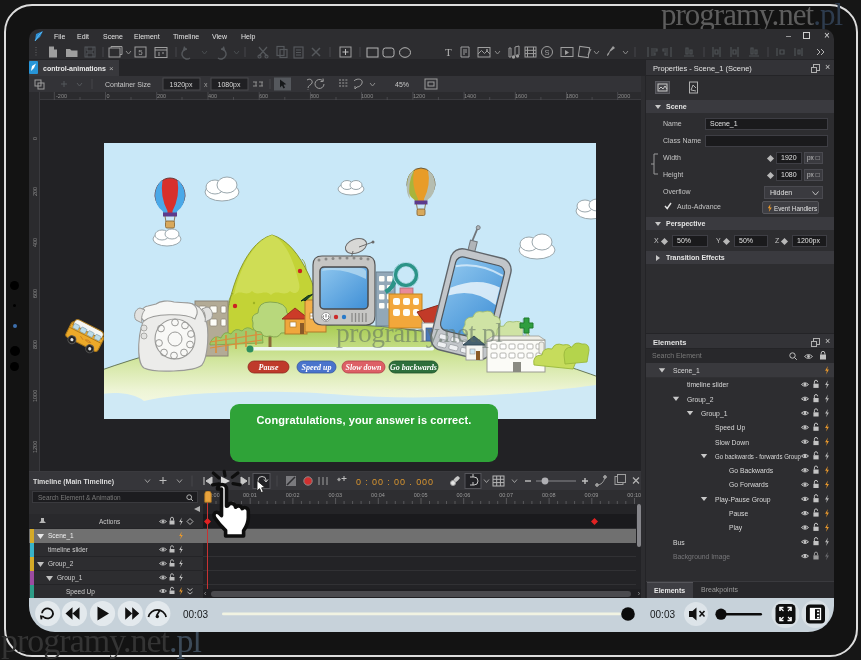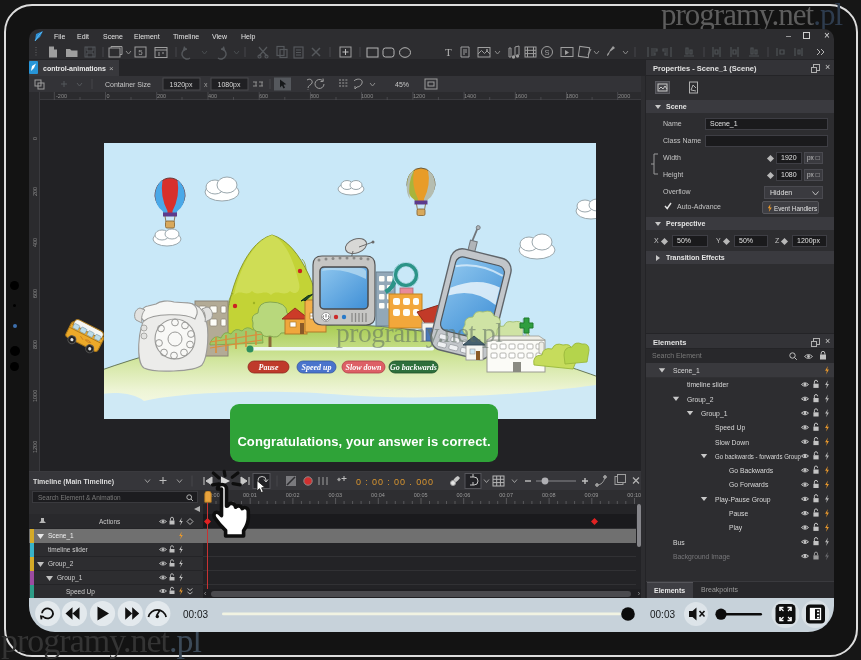--- a/index.html
+++ b/index.html
@@ -499,21 +499,21 @@
       </g>
       <circle cx="10" cy="29" r="4" fill="#222" stroke="#555"></circle>
         <circle cx="10" cy="29" r="1.6" fill="#ddd"></circle>
       <circle cx="30" cy="29" r="4" fill="#222" stroke="#555"></circle>
         <circle cx="30" cy="29" r="1.6" fill="#ddd"></circle>
       <path d="M22,23 q3,-2 6,0 q-3,2 -6,0 M16,22 l4,2" stroke="#c87a20" stroke-width="0.8" fill="none"></path>
     </g>
   </svg>
 
   <div class="abs" style="left:201px;top:374.5px;width:268px;height:58px;background:#2fa338;border-radius:9px;">
-    <div style="margin-top:30px;text-align:center;font-size:13px;font-weight:600;color:#fff;letter-spacing:0.1px;">Congratulations, your answer is correct.</div>
+    <div style="margin-top:10px;text-align:center;font-size:11px;font-weight:600;color:#fff;letter-spacing:0.1px;">Congratulations, your answer is correct.</div>
   </div>
   <div id="timeline" class="abs" style="left:0;top:442px;width:612px;height:126.5px;background:#2d2d30;border-top:1px solid #3a3a3e;">
     <svg class="abs" style="left:0;top:0;" width="612" height="18" viewBox="0 0 612 18">
       <rect width="612" height="18" fill="#36363a"></rect>
       <text x="4" y="11.5" font-size="7" font-weight="bold" fill="#dedede" font-family="Liberation Sans">Timeline (Main Timeline)</text>
       <g stroke="#9e9e9e" fill="none">
         <path d="M116,7.5 l2.5,3 l2.5,-3"></path>
         <path d="M134,5 v7 M130.5,8.5 h7" stroke="#c0c0c0"></path>
         <path d="M148,7.5 l2.5,3 l2.5,-3"></path>
         <path d="M163,3.5 v11" stroke="#47474b"></path>
@@ -727,21 +727,21 @@
       .lbl { position:absolute; font-size:7px; color:#c4c4c4; }
       .inp { position:absolute; background:#1a1a1c; border:1px solid #3e3e44; height:12px; font-size:7px; color:#e0e0e0; line-height:10px; padding-left:4px; }
       .hdr { position:absolute; left:0; width:188.5px; height:13px; background:#3a3a3f; }
       .hdt { position:absolute; left:20px; top:2.5px; font-size:7px; font-weight:bold; color:#e4e4e4; }
       .tri { position:absolute; left:9px; top:5px; width:0; height:0; border-left:3.5px solid transparent; border-right:3.5px solid transparent; border-top:4.5px solid #c8c8c8; }
       .trir { position:absolute; left:10px; top:3.5px; width:0; height:0; border-top:3.5px solid transparent; border-bottom:3.5px solid transparent; border-left:4.5px solid #c8c8c8; }
       .diam { position:absolute; width:5px; height:5px; background:#b8b8b8; transform:rotate(45deg); }
     </style>
 
     <div class="abs" style="left:0;top:0;width:188.5px;height:16px;background:#333337;border-bottom:1px solid #242427;">
-      <div class="abs" style="left:7px;top:3.5px;font-size:7.5px;font-weight:bold;color:#e2e2e2;">Properties - Scene_1 (Scene)</div>
+      <div class="abs" style="left:7px;top:3.5px;font-size:7.5px;font-weight:normal;color:#e2e2e2;">Properties - Scene_1 (Scene)</div>
       <div class="abs" style="left:167px;top:4px;width:6.5px;height:6.5px;border:1px solid #b0b0b0;"></div>
       <div class="abs" style="left:164.5px;top:6.5px;width:6.5px;height:6.5px;border:1px solid #b0b0b0;background:#333337;"></div>
       <div class="abs" style="left:179px;top:2px;font-size:9px;color:#c8c8c8;">×</div>
     </div>
 
     <div class="abs" style="left:9px;top:21px;width:15px;height:13px;background:#46464b;border:1px solid #5a5a60;">
       <svg width="13" height="11">
           <rect x="2" y="2" width="9" height="7" fill="none" stroke="#c8c8c8"></rect>
           <path d="M3,7 l2,-2 l2,2 l2,-3 l2,3" stroke="#c8c8c8" fill="none"></path>
         </svg>

